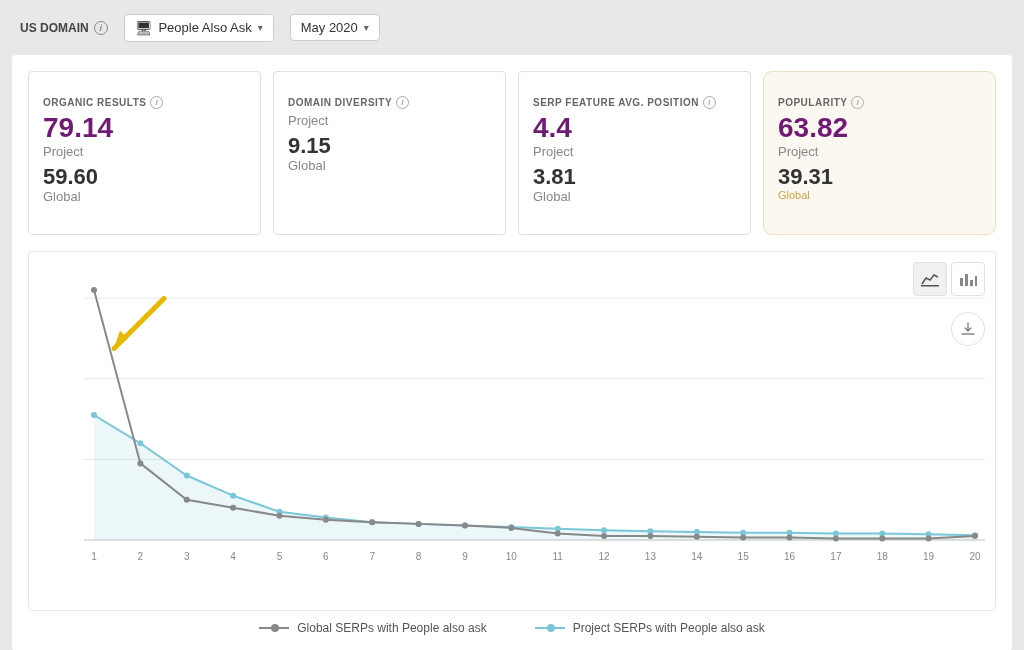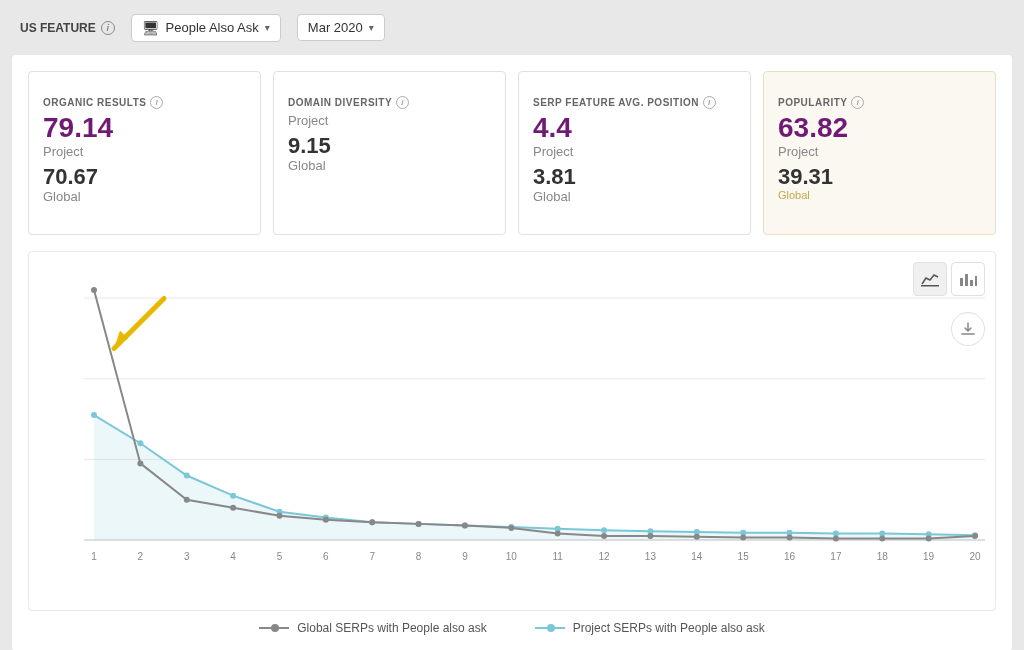--- a/index.html
+++ b/index.html
@@ -59,20 +59,21 @@
     }
     .metric-card {
       border: 1px solid #e0e0e0;
       border-radius: 4px;
       padding: 24px 14px;
       background: white;
     }
     .metric-card.highlighted {
       background: #faf8f0;
       border-color: #e8e0c0;
+      border-radius: 9px;
     }
     .metric-card-title {
       font-size: 10px;
       font-weight: bold;
       color: #666;
       text-transform: uppercase;
       letter-spacing: 0.5px;
       display: flex;
       align-items: center;
       gap: 4px;
@@ -176,47 +177,47 @@
       height: 2px;
     }
     .legend-gray .legend-line::before { background: #888; }
     .legend-blue .legend-line::before { background: #7ac7d8; }
   </style>
 </head>
 <body>
 
 <div class="top-bar">
   <span class="top-bar-label">
-    <span>US FEATURE</span>
+    <span>US DOMAIN</span>
     <span class="info-icon">i</span>
   </span>
 
   <button class="dropdown-btn">
     <span style="font-size:14px;">🖥</span>
     <span>People Also Ask</span>
     <span class="chevron">▾</span>
   </button>
 
   <button class="dropdown-btn">
-    <span>Mar 2020</span>
+    <span>May 2020</span>
     <span class="chevron">▾</span>
   </button>
 </div>
 
 <div class="main-content">
 
   <div class="metrics-row" id="metrics-container">
       <div class="metric-card">
     <div class="metric-card-title">
       ORGANIC RESULTS
       <span class="info-icon">i</span>
     </div>
     <div class="metric-value-large">79.14</div>
     <div class="metric-label">Project</div>
-    <div class="metric-value-medium">70.67</div>
+    <div class="metric-value-medium">59.60</div>
     <div class="metric-label">Global</div>
   </div>
       <div class="metric-card">
     <div class="metric-card-title">
       DOMAIN DIVERSITY
       <span class="info-icon">i</span>
     </div>
     <div class="metric-label">Project</div>
     <div class="metric-value-medium">9.15</div>
     <div class="metric-label">Global</div>

